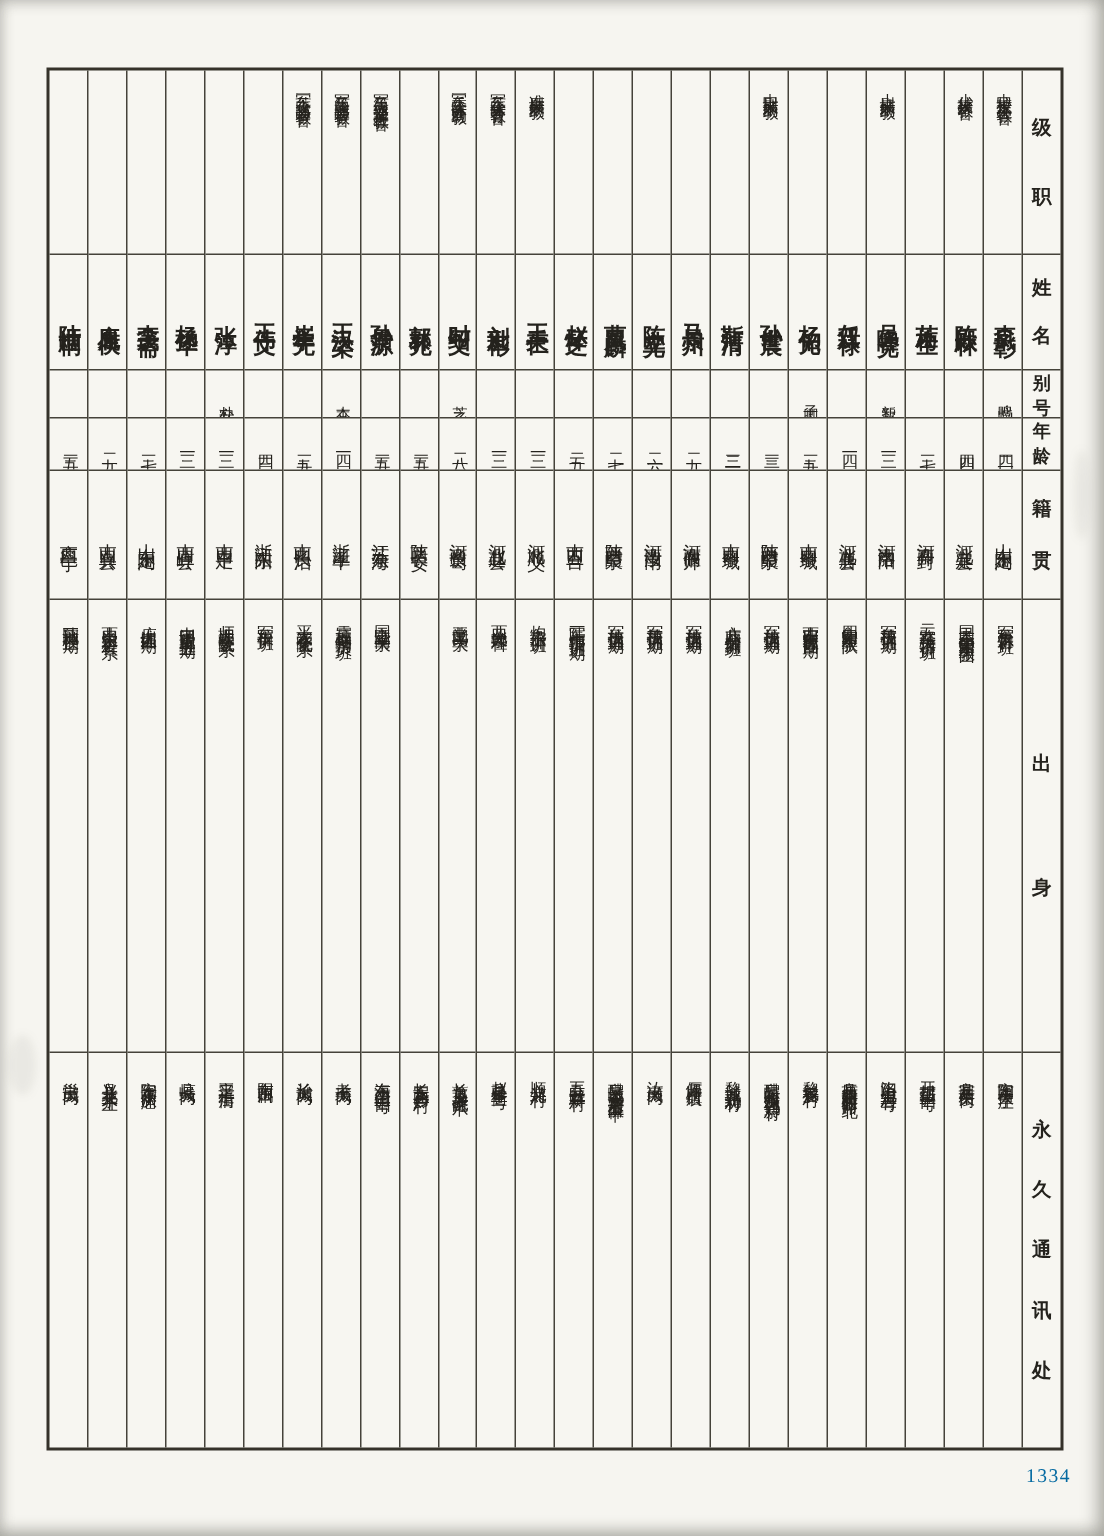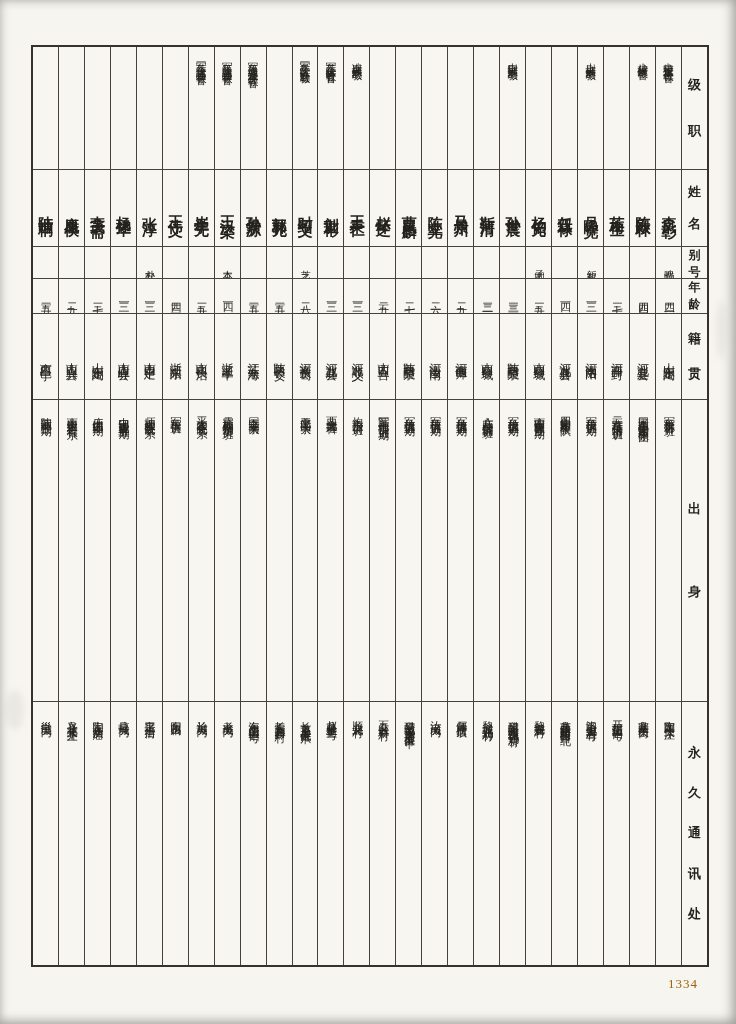--- a/index.html
+++ b/index.html
@@ -62,22 +62,22 @@
   .h-name   { height:77px; }
   .h-alias  { height:32px; font-size:12px; }
   .h-age    { height:35px; font-size:12px; flex-direction:row; gap:0; }
   .h-age span{ display:block; }
   .h-age{ flex-direction:column; }
   .h-native { height:86px; }
   .h-origin { height:302px; padding:34px 0; }
   .h-addr   { flex:1 1 auto; border-bottom:none; padding:20px 0; }
 
   .page-number{
-    position:absolute; right:38px; bottom:32px;
-    font-size:13px; letter-spacing:1px; color:#a16207;
+    position:absolute; right:22px; bottom:32px;
+    font-size:13px; letter-spacing:1px; color:#0369a1;
     font-family:"Liberation Serif","DejaVu Serif",serif;
   }
   
   .smudge{ position:absolute; background:rgba(90,88,80,.08); border-radius:50%; filter:blur(3px); }
   .s1{ left:6px; top:690px; width:18px; height:40px; }
   .s2{ right:10px; top:300px; width:10px; height:60px; }
 </style>
 </head>
 <body>
 

